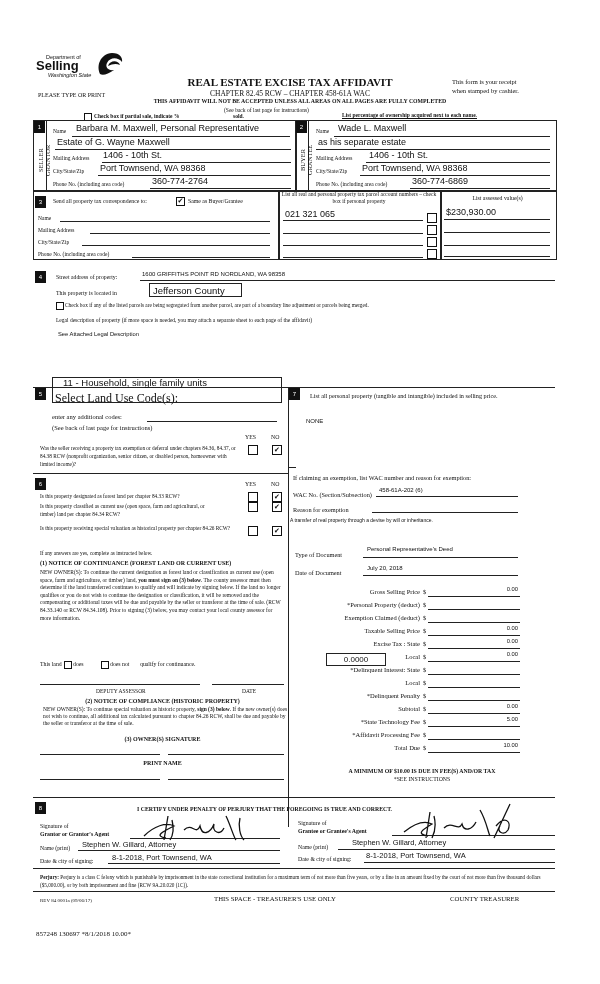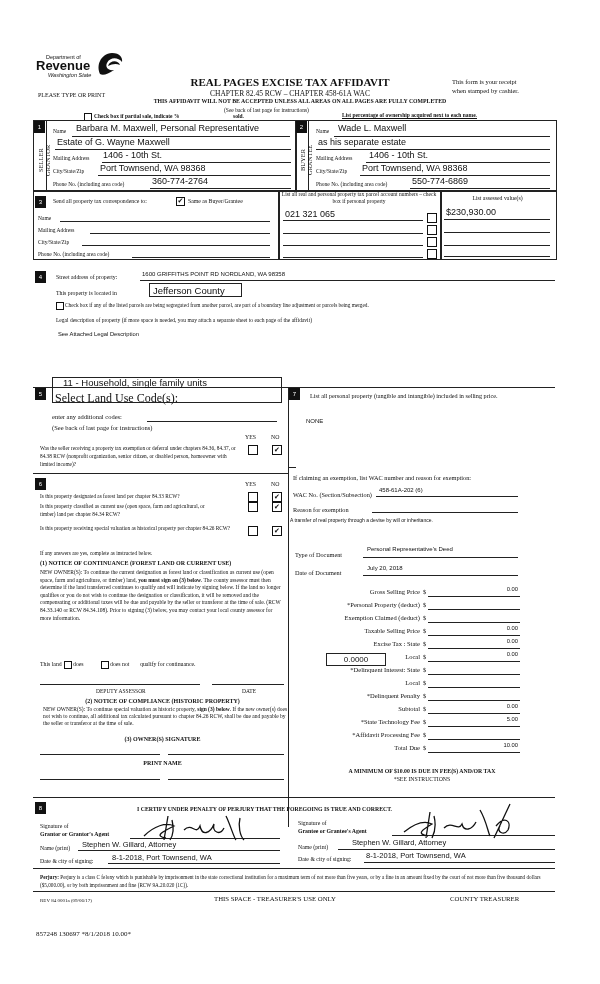--- a/index.html
+++ b/index.html
@@ -16,29 +16,29 @@
   .vside{writing-mode:vertical-rl;transform:rotate(180deg);font-size:6.5px;text-align:center;line-height:7px;}
   .box{position:absolute;border:1px solid #222;}
   .right{text-align:right;}
   .ctr{text-align:center;}
 </style>
 </head>
 <body>
 
 <div class="abs" style="left:36px;top:52px;width:90px;height:30px;">
   <div class="abs sans" style="left:10px;top:2px;font-size:5.5px;">Department of</div>
-  <div class="abs sans b" style="left:0;top:8px;font-size:13px;line-height:12px;">Revenue</div>
+  <div class="abs sans b" style="left:0;top:8px;font-size:13px;line-height:12px;">Selling</div>
   <div class="abs sans" style="left:12px;top:20px;font-size:5.5px;font-style:italic;">Washington State</div>
   <svg class="abs" style="left:60px;top:0px;" width="28" height="24" viewBox="0 0 28 24">
     <path d="M4 22 C0 14 4 2 16 1 C24 1 27 6 26 10 C22 5 14 5 11 11 C9 15 12 19 18 18 C12 22 7 24 4 22Z" fill="#111"></path>
     <path d="M12 14 C14 8 22 8 24 13 C20 11 16 12 12 14Z" fill="#111"></path>
   </svg>
 </div>
 <div class="abs" style="left:38px;top:92px;font-size:6px;">PLEASE TYPE OR PRINT</div>
-<div class="abs b ctr" style="left:160px;top:76px;width:260px;font-size:11px;">REAL PAGES EXCISE TAX AFFIDAVIT</div>
+<div class="abs b ctr" style="left:160px;top:76px;width:260px;font-size:11px;">REAL ESTATE EXCISE TAX AFFIDAVIT</div>
 <div class="abs ctr" style="left:160px;top:89px;width:260px;font-size:7.5px;">CHAPTER 82.45 RCW – CHAPTER 458-61A WAC</div>
 <div class="abs" style="left:452px;top:78px;font-size:6.5px;">This form is your receipt</div>
 <div class="abs" style="left:452px;top:87px;font-size:6.5px;">when stamped by cashier.</div>
 <div class="abs b ctr" style="left:80px;top:98px;width:440px;font-size:5.8px;">THIS AFFIDAVIT WILL NOT BE ACCEPTED UNLESS ALL AREAS ON ALL PAGES ARE FULLY COMPLETED</div>
 <div class="abs" style="left:224px;top:107px;font-size:5.5px;">(See back of last page for instructions)</div>
 <div class="cb" style="left:84px;top:113px;width:6px;height:6px;"></div>
 <div class="abs b" style="left:94px;top:113px;font-size:5.5px;">Check box if partial sale, indicate %</div>
 <div class="abs b" style="left:233px;top:113px;font-size:5.5px;">sold.</div>
 <div class="abs b" style="left:342px;top:112px;font-size:5.5px;text-decoration:underline;">List percentage of ownership acquired next to each name.</div>
 
@@ -70,21 +70,21 @@
 <div class="line" style="left:334px;top:136px;width:216px;"></div>
 <div class="abs val" style="left:318px;top:137px;">as his separate estate</div>
 <div class="line" style="left:316px;top:149px;width:234px;"></div>
 <div class="abs lbl" style="left:316px;top:155px;font-size:5.5px;">Mailing Address</div>
 <div class="abs val" style="left:369px;top:150px;">1406 - 10th St.</div>
 <div class="line" style="left:366px;top:162px;width:184px;"></div>
 <div class="abs lbl" style="left:316px;top:168px;font-size:5.5px;">City/State/Zip</div>
 <div class="abs val" style="left:362px;top:163px;">Port Townsend, WA 98368</div>
 <div class="line" style="left:360px;top:175px;width:190px;"></div>
 <div class="abs lbl" style="left:316px;top:181px;font-size:5.5px;">Phone No. (including area code)</div>
-<div class="abs val" style="left:412px;top:176px;">550-774-6869</div>
+<div class="abs val" style="left:412px;top:176px;">360-774-6869</div>
 <div class="line" style="left:410px;top:188px;width:140px;"></div>
 
 <div class="box" style="left:33px;top:190px;width:245px;height:68px;"></div>
 <div class="num" style="left:35px;top:196px;">3</div>
 <div class="abs lbl" style="left:53px;top:198px;font-size:5.8px;">Send all property tax correspondence to:</div>
 <div class="cb" style="left:176px;top:197px;width:7px;height:7px;font-size:7px;line-height:7px;">✔</div>
 <div class="abs lbl" style="left:188px;top:198px;font-size:5.8px;">Same as Buyer/Grantee</div>
 <div class="abs lbl" style="left:38px;top:215px;font-size:5.5px;">Name</div>
 <div class="line" style="left:60px;top:221px;width:210px;"></div>
 <div class="abs lbl" style="left:38px;top:227px;font-size:5.5px;">Mailing Address</div>

